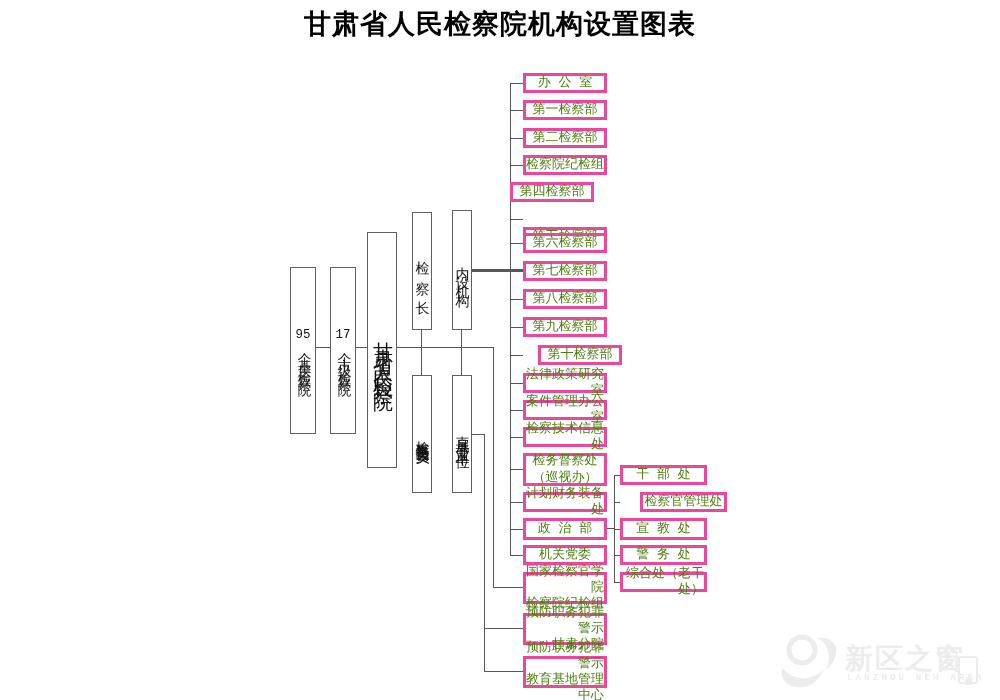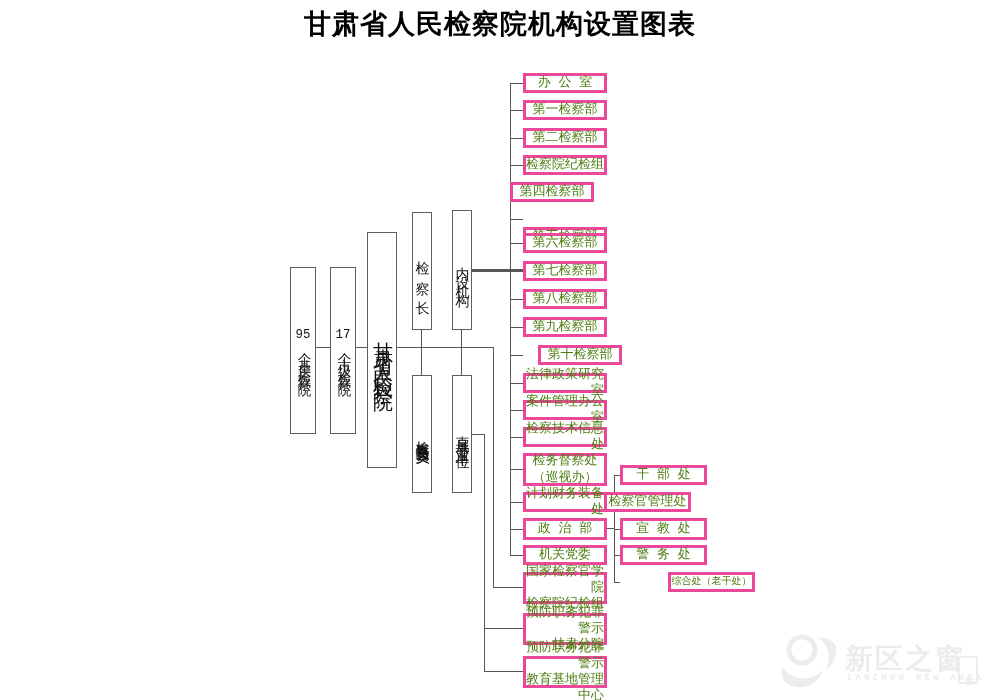--- a/index.html
+++ b/index.html
@@ -5,21 +5,21 @@
   html,body{margin:0;padding:0;background:#fff;}
   .canvas{position:relative;width:1000px;height:700px;background:#ffffff;overflow:hidden;
           font-family:Liberation Mono, monospace;color:#111;}
   .title{position:absolute;left:0;top:6px;width:1000px;text-align:center;
          font-size:27px;font-weight:bold;letter-spacing:1px;color:#000;margin:0;}
   
   .box{position:absolute;border:3px solid #ec4899;background:#fff;box-sizing:border-box;
        display:flex;align-items:center;justify-content:center;text-align:right;
        font-size:13px;color:#4d7c0f;line-height:1.25;white-space:pre-line;}
   .box.small{font-size:13px;}
-  .box.tiny{font-size:10px;margin-left:48px;}
+  .box.tiny{font-size:13px;}
   
   .vbox{position:absolute;border:1px solid #5f5f5f;background:#fff;box-sizing:border-box;
         writing-mode:vertical-rl;text-orientation:upright;display:flex;align-items:center;
         justify-content:center;font-size:14px;color:#111;}
   .vbox span{display:inline;}
   .tcu{text-combine-upright:all;}
   .vb-root{font-size:20px;letter-spacing:7px;padding-top:8px;}
   .vb-left{font-size:13.5px;letter-spacing:6px;padding-top:5px;}
   .vb-cz{letter-spacing:20px;padding-top:18px;}
   .vb-nsjg{letter-spacing:9px;padding-top:8px;}
@@ -120,21 +120,21 @@
   <div class="box" style="left:523px;top:545px;width:84px;height:20px">机关党委</div>
 
   <div class="box small" style="left:523px;top:572px;width:84px;height:32px">国家检察官学院
 检察院纪检组</div>
   <div class="box small" style="left:523px;top:613px;width:84px;height:32px">预防职务犯罪警示
 甘肃分院</div>
   <div class="box small" style="left:523px;top:656px;width:84px;height:32px">预防职务犯罪警示
 教育基地管理中心</div>
 
   <div class="box" style="left:620px;top:465px;width:87px;height:20px">干 部 处</div>
-  <div class="box small" style="left:604px;top:492px;width:87px;height:20px">检察官管理处</div>
+  <div class="box small" style="left:640px;top:492px;width:87px;height:20px">检察官管理处</div>
   <div class="box" style="left:620px;top:518px;width:87px;height:22px">宣 教 处</div>
   <div class="box" style="left:620px;top:545px;width:87px;height:20px">警 务 处</div>
   <div class="box tiny" style="left:620px;top:572px;width:87px;height:20px">综合处（老干处）</div>
 
   <svg class="wm" style="left:772px;top:630px" width="76" height="68" viewBox="0 0 76 68">
     <circle cx="30" cy="20" r="13" fill="none" stroke="#ececec" stroke-width="5"></circle>
     <path d="M10 38 Q30 58 52 40 Q40 62 20 56 Q8 52 10 38 Z" fill="#ececec"></path>
     <path d="M46 8 Q62 18 54 40 Q66 30 64 16 Q58 6 46 8 Z" fill="#ececec"></path>
   </svg>
   <div class="wm wm-cn">新区之窗</div>

